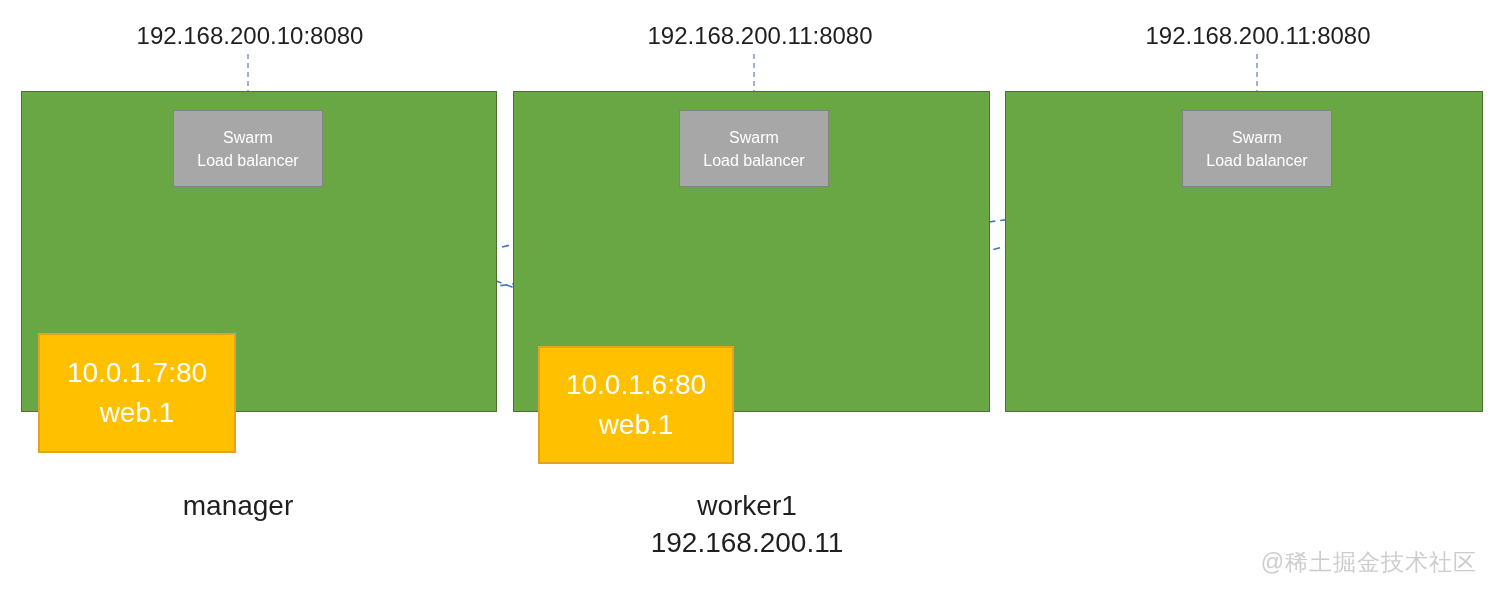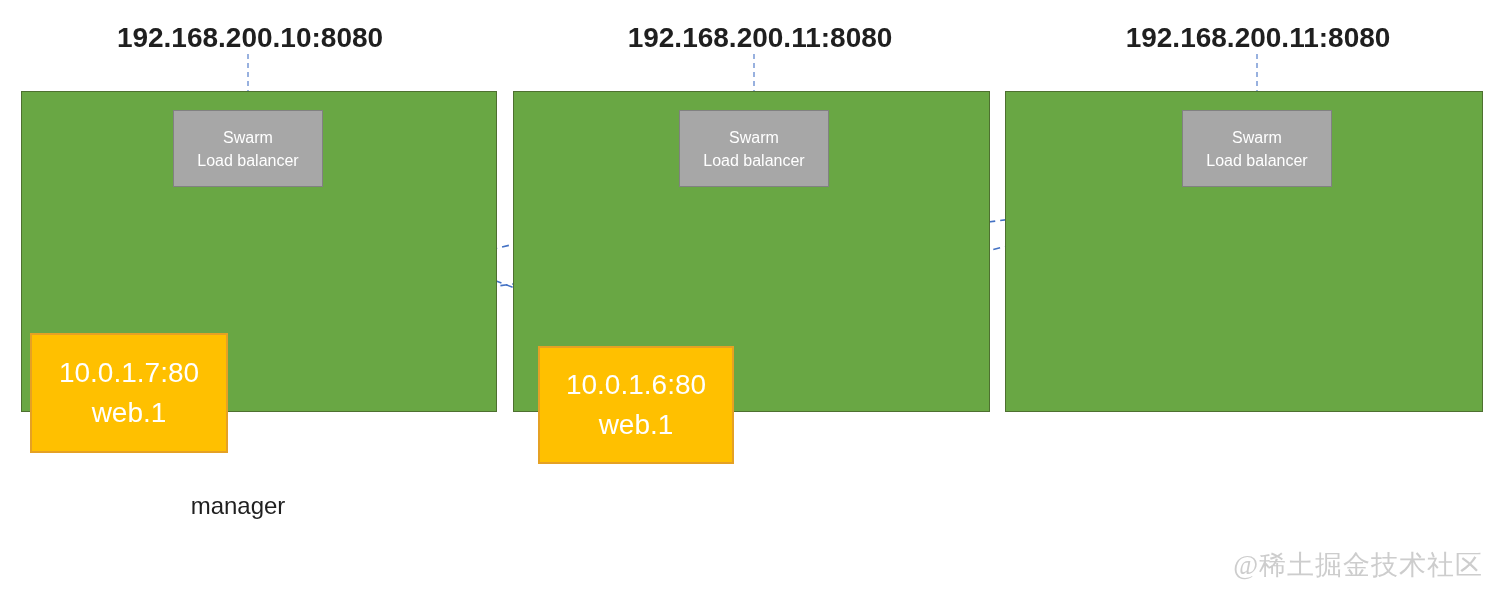--- a/index.html
+++ b/index.html
@@ -10,22 +10,22 @@
     font-family:"Liberation Sans","DejaVu Sans",sans-serif;
     overflow:hidden;
   }
   .connector-layer{
     position:absolute;left:0;top:0;width:1512px;height:592px;
     pointer-events:none;
   }
   .ext-label{
     position:absolute;top:22px;
     transform:translateX(-50%);
-    font-size:28px;color:var(--label_text,#1f1f1f);
-    white-space:nowrap;letter-spacing:0px;font-weight:bold;
+    font-size:24px;color:var(--label_text,#1f1f1f);
+    white-space:nowrap;letter-spacing:0px;
   }
   .node{
     position:absolute;top:91px;height:321px;
     background:var(--node_fill,#69A744);
     border:1px solid var(--node_border,#4E7030);
     box-sizing:border-box;
   }
   .lb{
     position:absolute;top:18px;width:150px;height:77px;
     background:var(--lb_fill,#A7A7A7);
@@ -41,28 +41,28 @@
     border:2px solid var(--task_border,#E5A124);
     box-sizing:border-box;
     color:var(--box_text,#ffffff);
     font-size:28px;line-height:40px;text-align:center;
     display:flex;flex-direction:column;justify-content:center;
   }
   .node-label{
     position:absolute;top:487px;
     transform:translateX(-50%);
     text-align:center;
-    font-size:24px;line-height:37px;
+    font-size:28px;line-height:37px;
     color:var(--label_text,#1f1f1f);
     white-space:nowrap;
   }
   .watermark{
-    position:absolute;right:29px;top:547px;
-    font-size:27px;color:var(--watermark,#CDCDCD);
-    letter-spacing:1px;white-space:nowrap;font-family:Liberation Serif, serif;
+    position:absolute;right:35px;top:547px;
+    font-size:23px;color:var(--watermark,#CDCDCD);
+    letter-spacing:1px;white-space:nowrap;
   }
 </style>
 </head>
 <body>
 
 <div class="stage" style="--node_fill: #69A744; --node_border: #4E7030; --lb_fill: #A7A7A7; --lb_border: #818181; --task_fill: #FFC000; --task_border: #E5A124; --connector: #4472C4; --stub: #7F9ED7; --label_text: #1F1F1F; --box_text: #FFFFFF; --watermark: #CDCDCD;">
 
   <svg class="connector-layer" width="1512" height="592">
       <defs>
         <marker id="arrow" viewBox="0 0 10 10" refX="8.5" refY="5" markerWidth="8" markerHeight="8" orient="auto-start-reverse">
@@ -82,21 +82,21 @@
 
   <div class="ext-label" style="left:250px">192.168.200.10:8080</div>
   <div class="ext-label" style="left:760px">192.168.200.11:8080</div>
   <div class="ext-label" style="left:1258px">192.168.200.11:8080</div>
 
   <div class="node" style="left:21px;width:476px">
     <div class="lb" style="left:151px">
       <div>Swarm</div>
       <div>Load balancer</div>
     </div>
-    <div class="task" style="left:8px;top:241px">
+    <div class="task" style="left:16px;top:241px">
       <div>10.0.1.7:80</div>
       <div>web.1</div>
     </div>
   </div>
 
   <div class="node" style="left:513px;width:477px">
     <div class="lb" style="left:165px">
       <div>Swarm</div>
       <div>Load balancer</div>
     </div>
@@ -109,16 +109,20 @@
   <div class="node" style="left:1005px;width:478px">
     <div class="lb" style="left:176px">
       <div>Swarm</div>
       <div>Load balancer</div>
     </div>
   </div>
 
   <div class="node-label" style="left:238px">
     <div>manager</div>
   </div>
+  <div class="node-label" style="left:747px">
+    <div>worker1</div>
+    <div>192.168.200.11</div>
+  </div>
 
   <div class="watermark">@稀土掘金技术社区</div>
 
 </div>
 
 </body></html>

